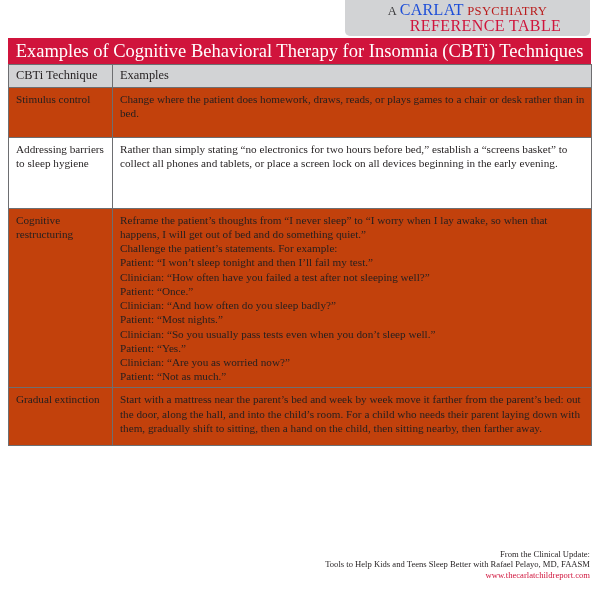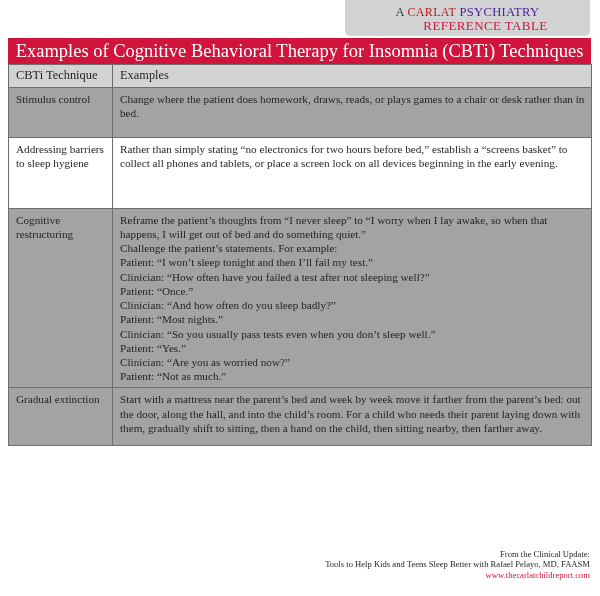--- a/index.html
+++ b/index.html
@@ -35,29 +35,29 @@
   .brand-line1 {
     font-size: 14.5px;
     letter-spacing: 0.3px;
     white-space: nowrap;
   }
   .brand-line1 .brand-a {
     color: #3b3b3d;
     font-size: 12.5px;
   }
   .brand-line1 .brand-carlat {
-    color: #b91c1c;
-    font-size: 12px;
+    color: #1d4ed8;
+    font-size: 16px;
   }
   .brand-line1 .brand-psych {
-    color: #4c1d95;
+    color: #b91c1c;
     font-size: 12.6px;
   }
   .brand-line2 {
-    font-size: 13px;
+    font-size: 16px;
     color: #d0143c;
     letter-spacing: 0.4px;
     white-space: nowrap;
     margin-top: 0px;
     margin-left: 36px;
   }
 
   
   .table-wrap {
     position: absolute;
@@ -95,21 +95,21 @@
   col.c1 { width: 104px; }
   col.c2 { width: 479px; }
 
   tr.head-row th {
     background: #d2d3d5;
     font-size: 12.4px;
     padding-top: 3px;
     padding-bottom: 3px;
   }
   tr.row-white td { background: #ffffff; }
-  tr.row-pink  td { background: #a3a3a3; margin-left: 39px; }
+  tr.row-pink  td { background: #c2410c; margin-left: 39px; }
 
   .cell-tech { font-size: 11.3px; }
   .cell-ex   { font-size: 11.3px; }
   .cell-ex p { margin: 0; }
 
   
   .h-r1 { height: 44px; }
   .h-r2 { height: 41px; }
   .h-r3 { height: 62px; }
   .h-r4 { height: 167px; }

